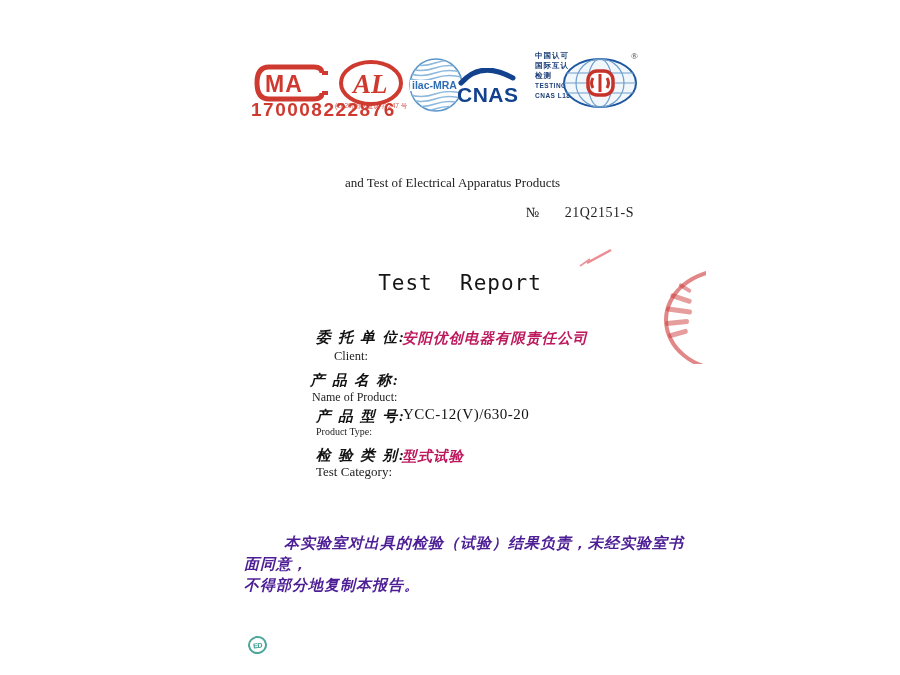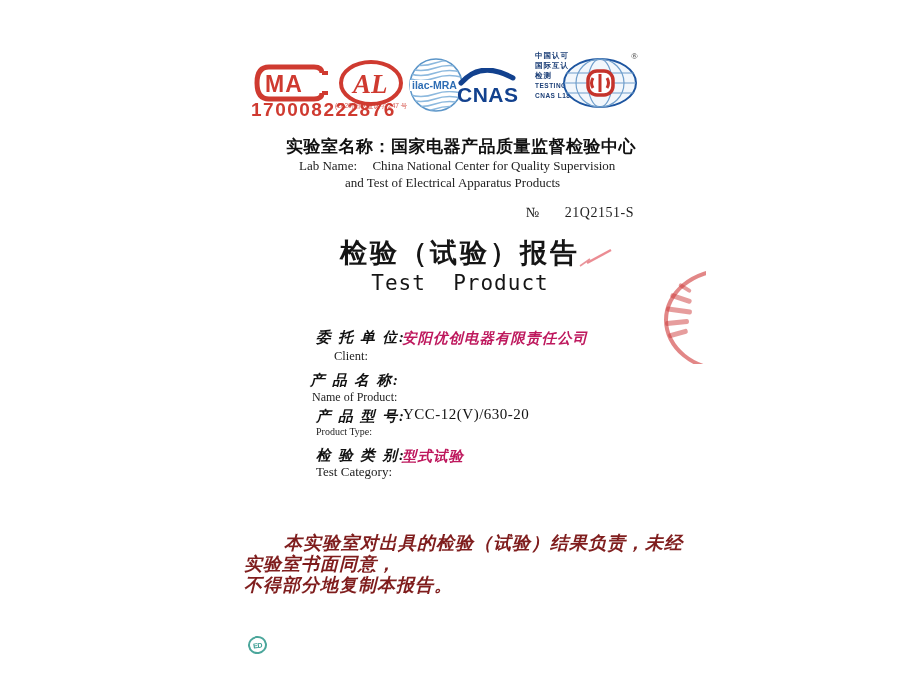--- a/index.html
+++ b/index.html
@@ -27,22 +27,22 @@
   .title-en{font-family:"DejaVu Sans Mono",monospace;font-size:21px;letter-spacing:1px;
             color:#151515;text-align:center;white-space:pre;}
 
   
   .f-zh{font-style:italic;font-weight:600;font-size:14.5px;letter-spacing:2px;color:#111;}
   .f-val{font-style:italic;font-weight:600;font-size:14.5px;letter-spacing:1px;color:#be185d;}
   .f-val-plain{font-size:15px;letter-spacing:0.5px;color:#111;text-align:center;}
   .f-en{font-size:12.5px;color:#222;}
 
   
-  .disc-zh{font-style:italic;font-weight:600;font-size:18px;line-height:21px;
-           letter-spacing:1px;text-indent:40px;white-space:pre-line;color:#7f1d1d;width:440px;}
+  .disc-zh{font-style:italic;font-weight:600;font-size:15px;line-height:21px;
+           letter-spacing:1px;text-indent:40px;white-space:pre-line;color:#4c1d95;width:440px;}
   .disc-en{font-family:"Liberation Sans",sans-serif;font-size:11.5px;line-height:15.5px;
            text-indent:50px;white-space:pre-line;color:#222;width:480px;}
 
   
   .stamp-clip{width:54px;height:104px;overflow:hidden;filter:blur(0.4px);}
   .stamp-circle{position:absolute;left:12px;top:8px;width:118px;height:96px;border-radius:50%;
                 border:4px solid rgba(208,62,62,0.62);}
   .stamp-frag{position:absolute;background:rgba(205,60,60,0.5);border-radius:2px;}
   .teal-stamp{width:15px;height:14px;border:2px solid rgba(44,150,138,0.85);border-radius:50%;
               display:flex;align-items:center;justify-content:center;transform:rotate(-8deg);}
@@ -104,34 +104,28 @@
   <svg class="abs" style="left:562px;top:56px" width="78" height="53" viewBox="0 0 78 53">
     <ellipse cx="38" cy="27" rx="36" ry="24" fill="#f2f7fc" stroke="#1d55a0" stroke-width="2"></ellipse>
     <ellipse cx="38" cy="27" rx="24" ry="24" fill="none" stroke="#6f9ecb" stroke-width="1.2"></ellipse>
     <ellipse cx="38" cy="27" rx="12" ry="24" fill="none" stroke="#6f9ecb" stroke-width="1.2"></ellipse>
     <path d="M4 17 H72 M2 27 H74 M4 37 H72" stroke="#6f9ecb" stroke-width="1.2" fill="none"></path>
     <rect x="26" y="15" width="25" height="24" rx="9" fill="#ffffff" stroke="#c5332b" stroke-width="3.5"></rect>
     <path d="M38 18 v18 M31 22 q-3 5 0 10 M45 22 q3 5 0 10" stroke="#c5332b" stroke-width="3" fill="none"></path>
   </svg>
   <div class="abs reg-mark" style="left:631px;top:51px">®</div>
 
-  <div class="abs lab-zh" style="left:286px;top:135px">实验室名称：国家电器产品质量监督检验中心</div>
-  <div class="abs lab-en" style="left:299px;top:158px">
-    <span>Lab Name:</span>
-    <span style="margin-left:12px">China National Center for Quality Supervision</span>
-  </div>
   <div class="abs lab-en" style="left:345px;top:175px">and Test of Electrical Apparatus Products</div>
 
   <div class="abs report-no" style="left:526px;top:205px">
     <span>№</span>
     <span class="num">21Q2151-S</span>
   </div>
 
-  <div class="abs title-zh" style="left:320px;top:235px;width:280px">检验（试验）报告</div>
-  <div class="abs title-en" style="left:320px;top:271px;width:280px">Test  Product</div>
+  <div class="abs title-en" style="left:320px;top:271px;width:280px">Test  Report</div>
 
   <svg class="abs" style="left:578px;top:246px" width="36" height="24" viewBox="0 0 36 24">
     <path d="M2 20 L12 13" stroke="rgba(231,138,144,0.9)" stroke-width="1.6" fill="none"></path>
     <path d="M9 17 L33 4" stroke="rgba(231,120,128,0.85)" stroke-width="2.4" fill="none"></path>
   </svg>
 
   <div class="abs stamp-clip" style="left:652px;top:260px">
     <div class="stamp-circle"></div>
     <div class="stamp-frag" style="left:18px;top:36px;width:22px;height:5px;transform:rotate(18deg)"></div>
     <div class="stamp-frag" style="left:14px;top:48px;width:26px;height:5px;transform:rotate(8deg)"></div>

